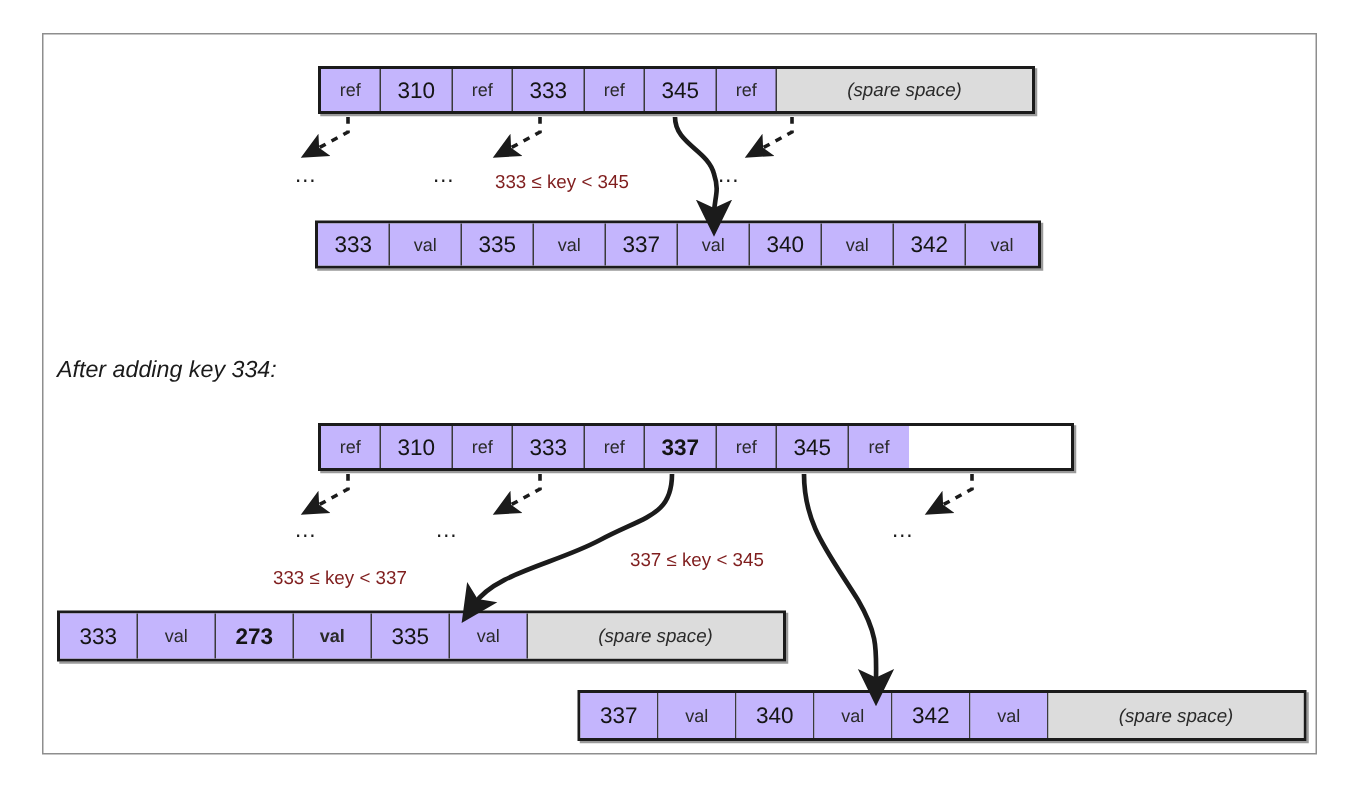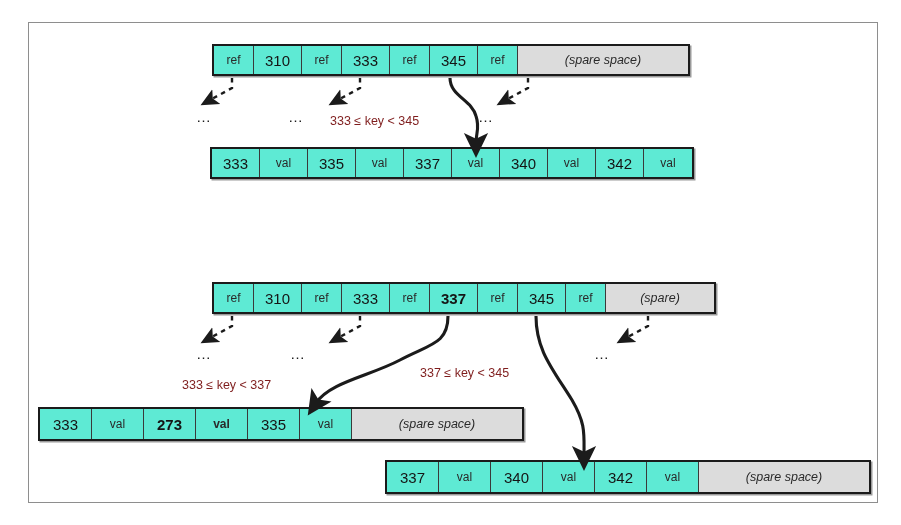--- a/index.html
+++ b/index.html
@@ -9,21 +9,21 @@
 
   .frame{position:absolute;left:28px;top:22px;width:850px;height:481px;
          border:1px solid #8e8e8e;box-sizing:border-box;background:#fff;}
 
   
   .node{position:absolute;display:flex;box-sizing:border-box;
         border:2px solid #1b1b1b;background:#fff;
         box-shadow:1.5px 1.5px 0 0 #9a9a9a;}
   .cell{box-sizing:border-box;border-right:1px solid #3a3a3a;
         display:flex;align-items:center;justify-content:center;
-        font-size:13.5px;line-height:1;white-space:nowrap;background:#5eead4;}
+        font-size:13.5px;line-height:1;white-space:nowrap;background:#c4b5fd;}
   .cell:last-child{border-right:none;}
   .cell.ref{font-size:12px;color:#2a2a2a;}
   .cell.key{font-size:15px;color:#151515;}
   .cell.val{font-size:12px;color:#2a2a2a;}
   .cell.b{font-weight:bold;}
   .cell.spare{background:#dcdcdc;font-style:italic;font-size:12.5px;color:#2a2a2a;}
 
   
   .lbl{position:absolute;white-space:nowrap;font-size:12.5px;color:#7f1d1d;}
   .caption{position:absolute;white-space:nowrap;font-style:italic;
@@ -63,32 +63,32 @@
       <div class="cell key" style="width: 48px; flex: 0 0 48px;">335</div>
       <div class="cell val" style="width: 48px; flex: 0 0 48px;">val</div>
       <div class="cell key" style="width: 48px; flex: 0 0 48px;">337</div>
       <div class="cell val" style="width: 48px; flex: 0 0 48px;">val</div>
       <div class="cell key" style="width: 48px; flex: 0 0 48px;">340</div>
       <div class="cell val" style="width: 48px; flex: 0 0 48px;">val</div>
       <div class="cell key" style="width: 48px; flex: 0 0 48px;">342</div>
       <div class="cell val" style="width: 48px; flex: 0 0 48px;">val</div>
     </div>
 
+  <div class="caption" style="left:38px;top:238px;">After adding key 334:</div>
 
   <div class="node" id="after-root" style="left: 212px; top: 282px; height: 32px; width: 504px;">
       <div class="cell ref" style="width: 40px; flex: 0 0 40px;">ref</div>
       <div class="cell key" style="width: 48px; flex: 0 0 48px;">310</div>
       <div class="cell ref" style="width: 40px; flex: 0 0 40px;">ref</div>
       <div class="cell key" style="width: 48px; flex: 0 0 48px;">333</div>
       <div class="cell ref" style="width: 40px; flex: 0 0 40px;">ref</div>
       <div class="cell key b" style="width: 48px; flex: 0 0 48px;">337</div>
       <div class="cell ref" style="width: 40px; flex: 0 0 40px;">ref</div>
       <div class="cell key" style="width: 48px; flex: 0 0 48px;">345</div>
       <div class="cell ref" style="width: 40px; flex: 0 0 40px;">ref</div>
-      <div class="cell spare" style="width: 108px; flex: 0 0 108px;">(spare)</div>
     </div>
 
   <div class="dots" style="left:196px;top:345px;">…</div>
   <div class="dots" style="left:290px;top:345px;">…</div>
   <div class="dots" style="left:594px;top:345px;">…</div>
 
   <div class="lbl" style="left:182px;top:378px;text-align:right;">333 ≤ key &lt; 337</div>
   <div class="lbl" style="left:420px;top:366px;">337 ≤ key &lt; 345</div>
 
   <div class="node" id="after-leaf-left" style="left: 38px; top: 407px; height: 34px; width: 486px;">

